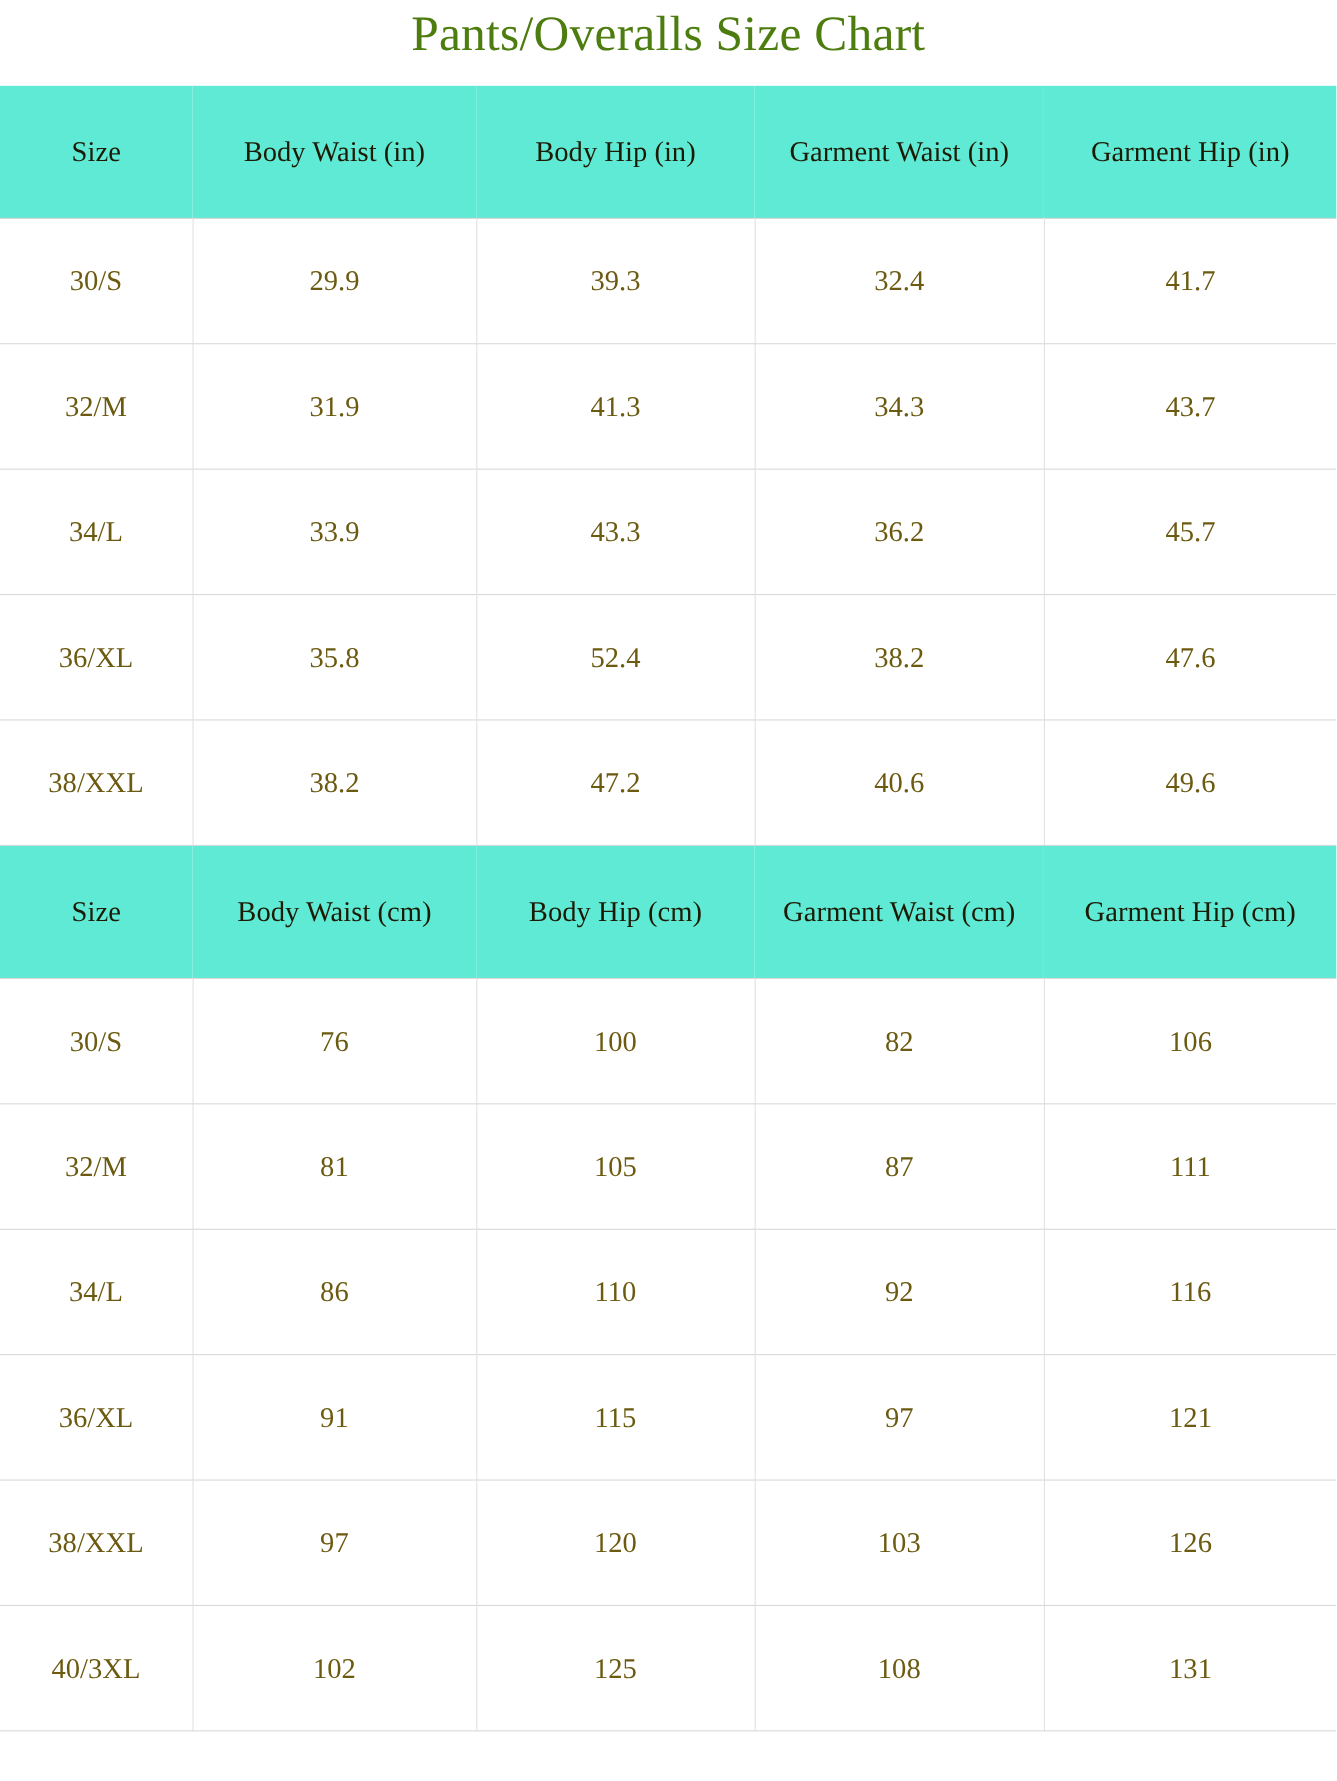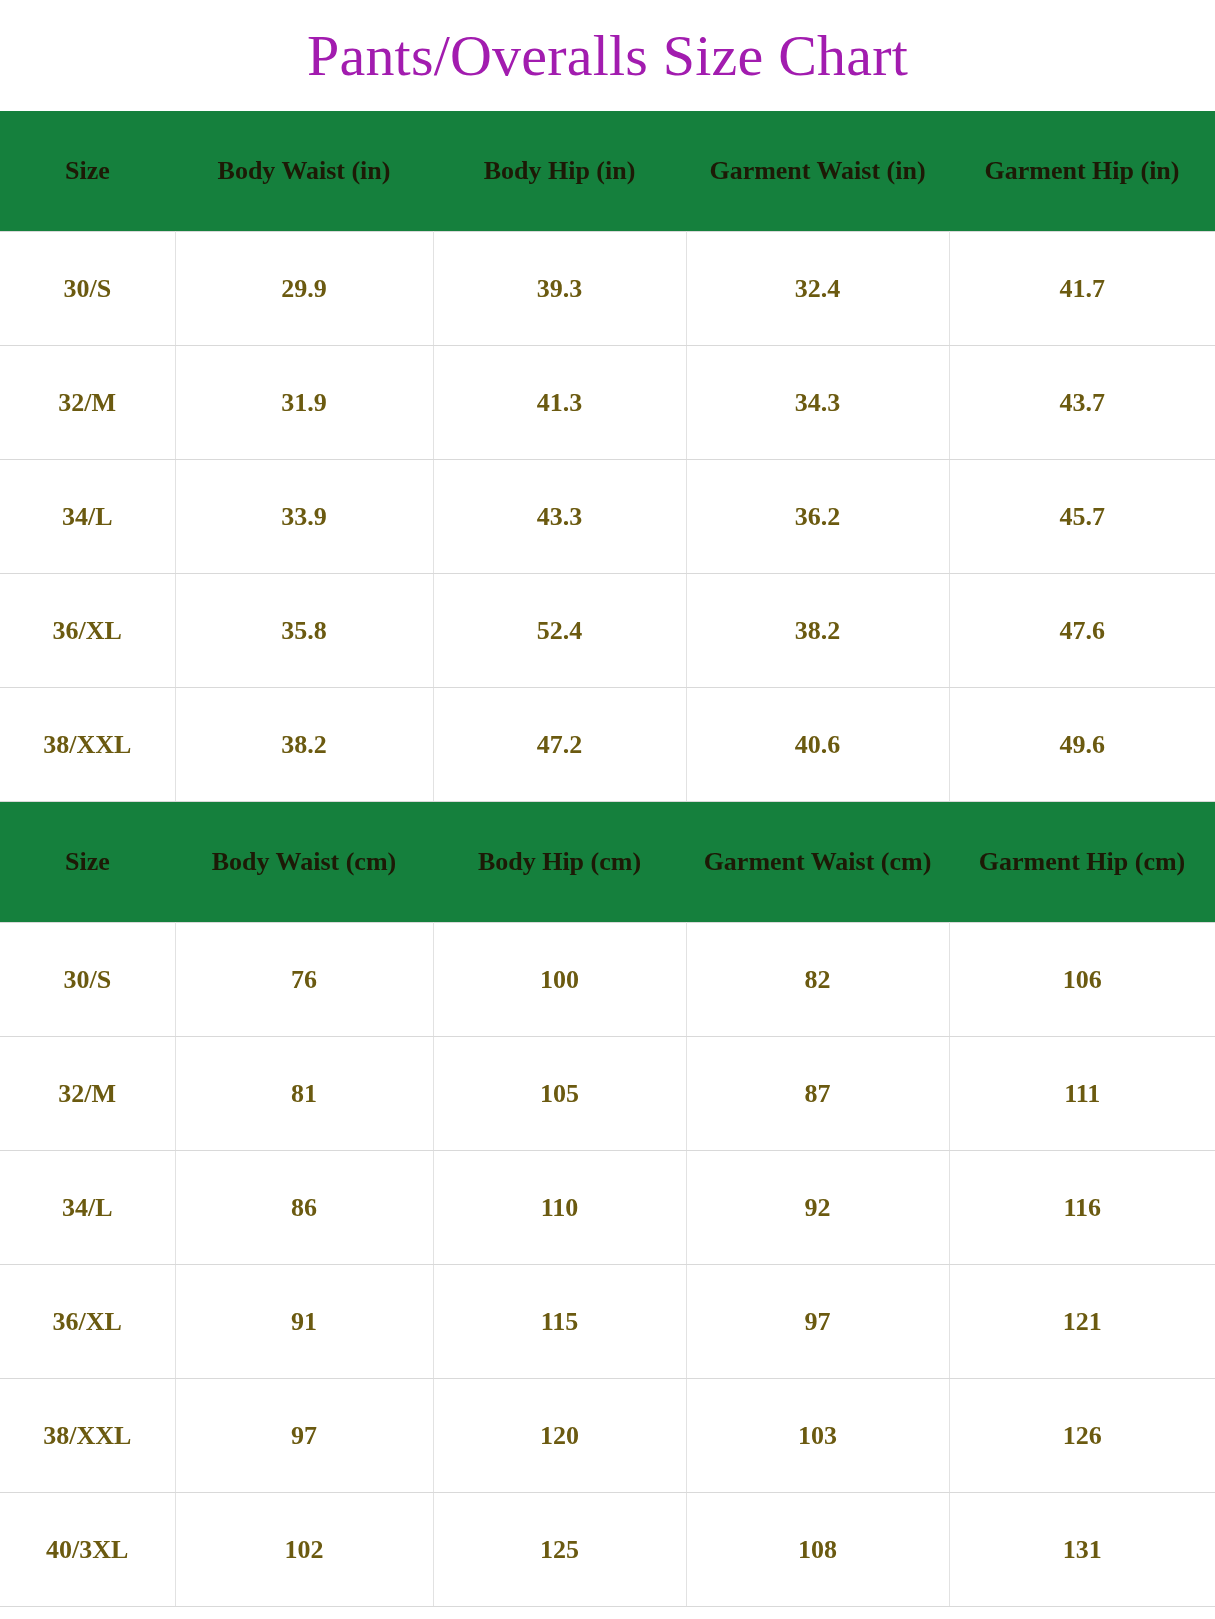--- a/index.html
+++ b/index.html
@@ -14,24 +14,24 @@
     color: #3a2f00;
   }
   .page {
     width: 1215px;
     box-sizing: border-box;
     padding: 0;
   }
   .chart-title {
     text-align: center;
     font-family: "Liberation Serif", serif;
-    font-size: 58px;
+    font-size: 45px;
     font-weight: 400;
-    color: #a21caf;
-    margin: 22px 0 22px 0;
+    color: #4d7c0f;
+    margin: 4px 0 22px 0;
     letter-spacing: 0.2px;
   }
   table.size-table {
     width: 1215px;
     border-collapse: collapse;
     table-layout: fixed;
   }
   table.size-table col.c0 { width: 175px; }
   table.size-table col.c1 { width: 258px; }
   table.size-table col.c2 { width: 253px; }
@@ -42,30 +42,29 @@
     border: 1px solid #d9d9d9;
     border-left: none;
     border-right: none;
     text-align: center;
     vertical-align: middle;
     font-family: "Liberation Serif", serif;
   }
   .size-table td {
     border-left: 1px solid #e2e2e2;
     border-right: 1px solid #e2e2e2;
-    font-weight: bold;
   }
   .size-table td:first-child { border-left: none; }
   .size-table td:last-child { border-right: none; margin-left: 15px; }
 
   .size-table thead th {
-    background: #15803d;
+    background: #5eead4;
     color: #1d1a06;
     font-size: 26px;
-    font-weight: 700;
+    font-weight: 400;
     height: 112px;
     padding: 4px 8px;
     border: none;
     line-height: 1.22;
   }
   .size-table tbody td {
     height: 105px;
     font-size: 26px;
     color: #6b5a10;
     padding: 4px 8px;

